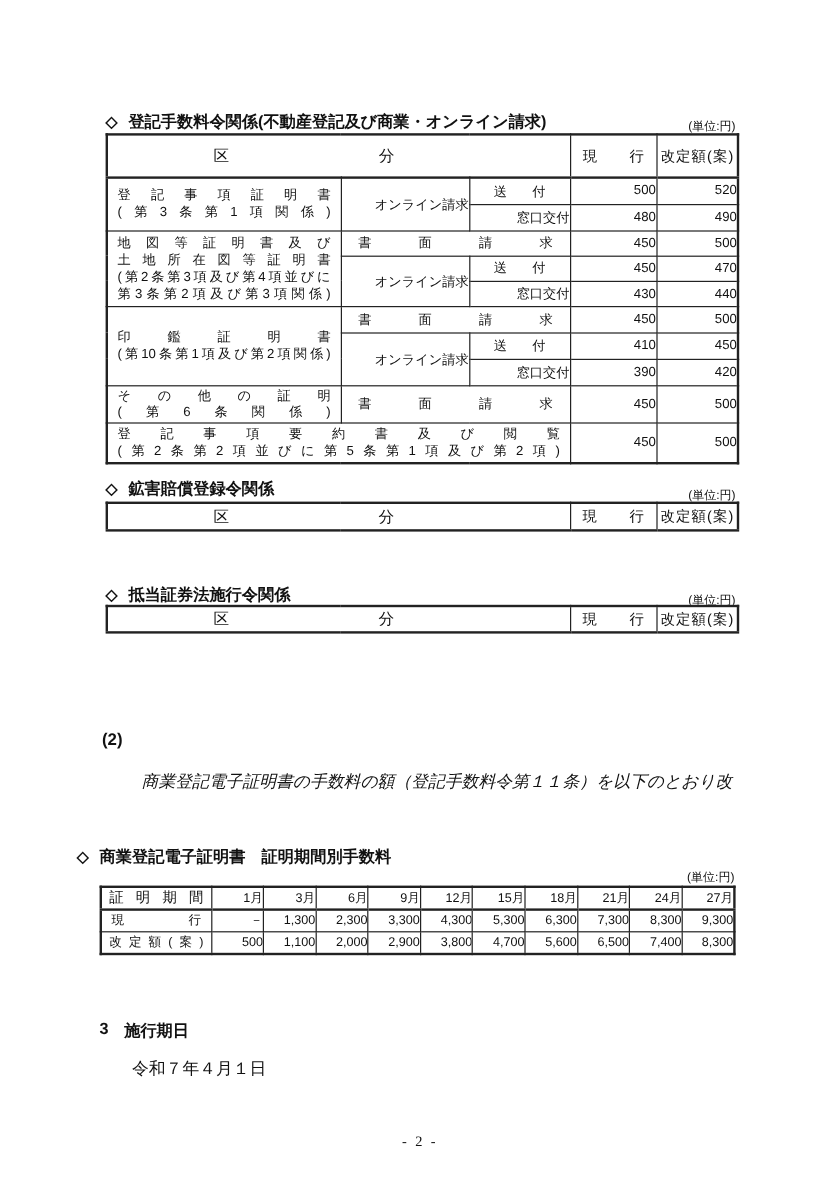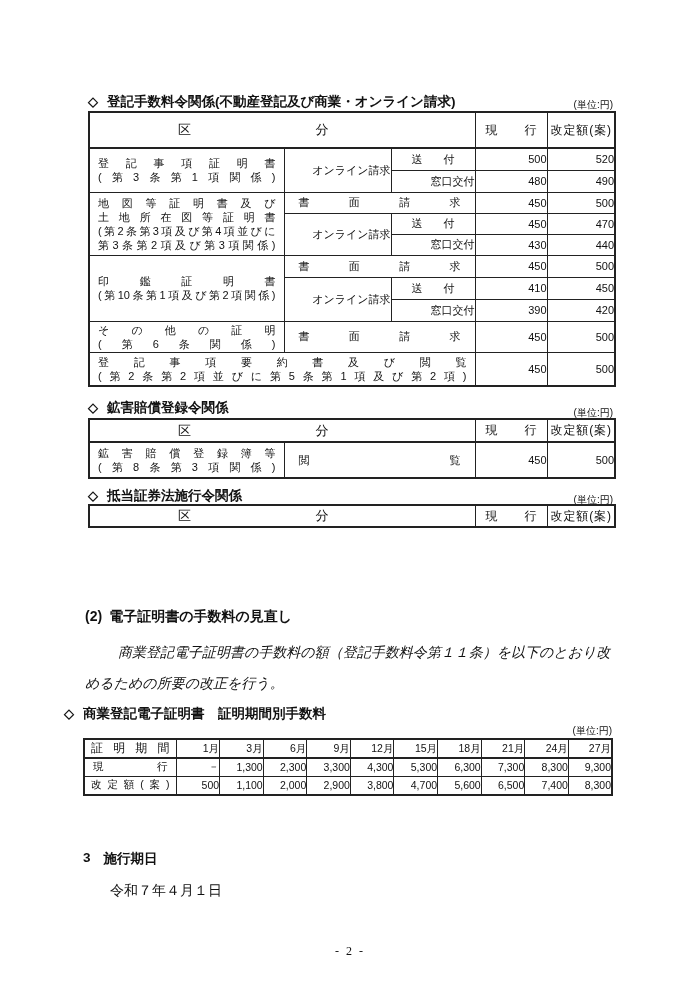--- a/index.html
+++ b/index.html
@@ -187,31 +187,20 @@
           <span>分</span>
         </div>
       </td>
       <td>
             <div class="dist p10">現行</div>
           </td>
       <td>
             <div class="dist p3">改定額(案)</div>
           </td>
     </tr>
-    <tr style="height:36px">
-      <td class="item">
-        <div>鉱害賠償登録簿等</div>
-        <div>(第8条第3項関係)</div>
-      </td>
-      <td>
-            <div class="dist p14">閲覧</div>
-          </td>
-      <td class="num">450</td>
-      <td class="num">500</td>
-    </tr>
   </tbody>
     </table>
 
   <div class="sec-h" style="left:88px;top:487px">
     <span class="dia">◇</span>
     <span>抵当証券法施行令関係</span>
   </div>
   <div class="unit" style="right:87px;top:493px">(単位:円)</div>
 
   <table class="fee" style="left:88px;top:504px;width:526px">
@@ -234,25 +223,23 @@
           </td>
       <td>
             <div class="dist p3">改定額(案)</div>
           </td>
     </tr>
   </tbody>
     </table>
 
   <div class="sub-h" style="left:85px;top:608px">
     <span>(2)</span>
-    <span>電子証明書の手数料の見直し</span>
   </div>
   <div class="para" style="left:85px;top:637px">
     <div class="pline pline1">商業登記電子証明書の手数料の額（登記手数料令第１１条）を以下のとおり改</div>
-    <div class="pline">めるための所要の改正を行う。</div>
   </div>
 
   <div class="sec-h" style="left:64px;top:705px">
     <span class="dia">◇</span>
     <span>商業登記電子証明書　証明期間別手数料</span>
   </div>
   <div class="unit" style="right:88px;top:724px">(単位:円)</div>
 
   <table class="fee" id="t4" style="left:83px;top:738px;width:530px">
     <colgroup>

